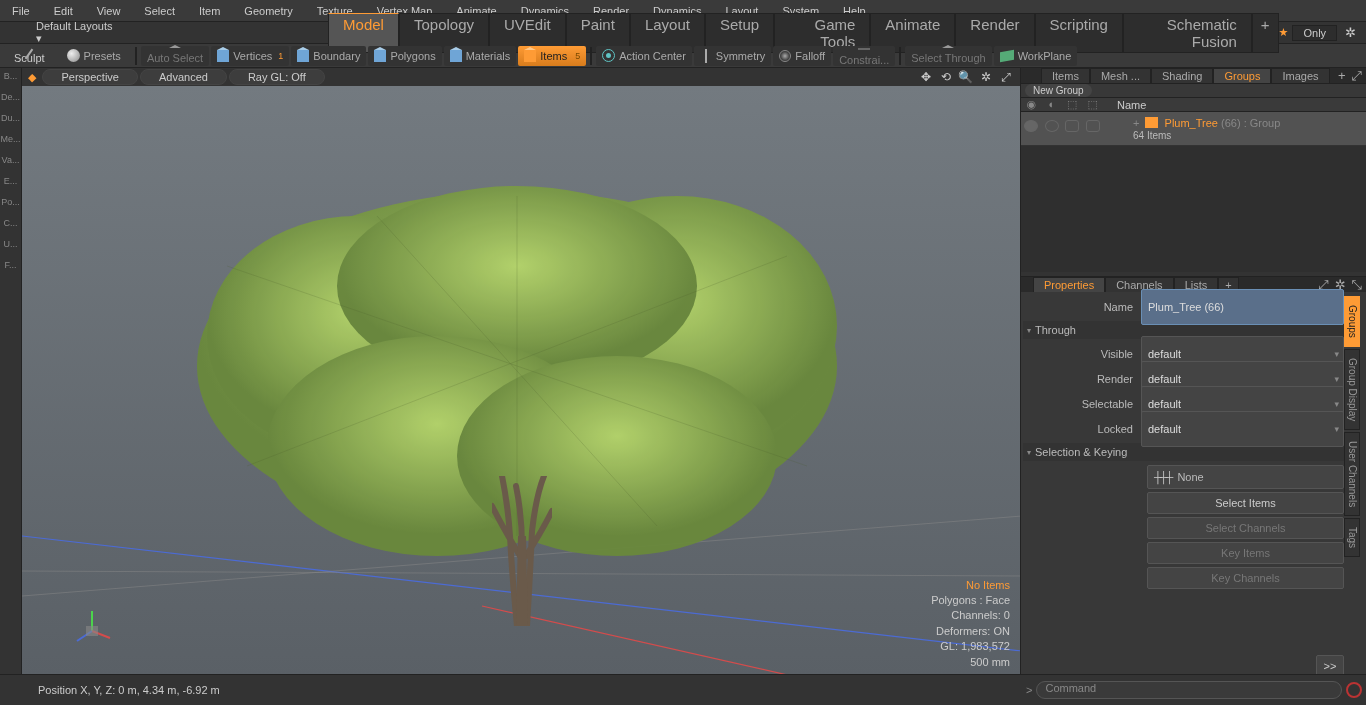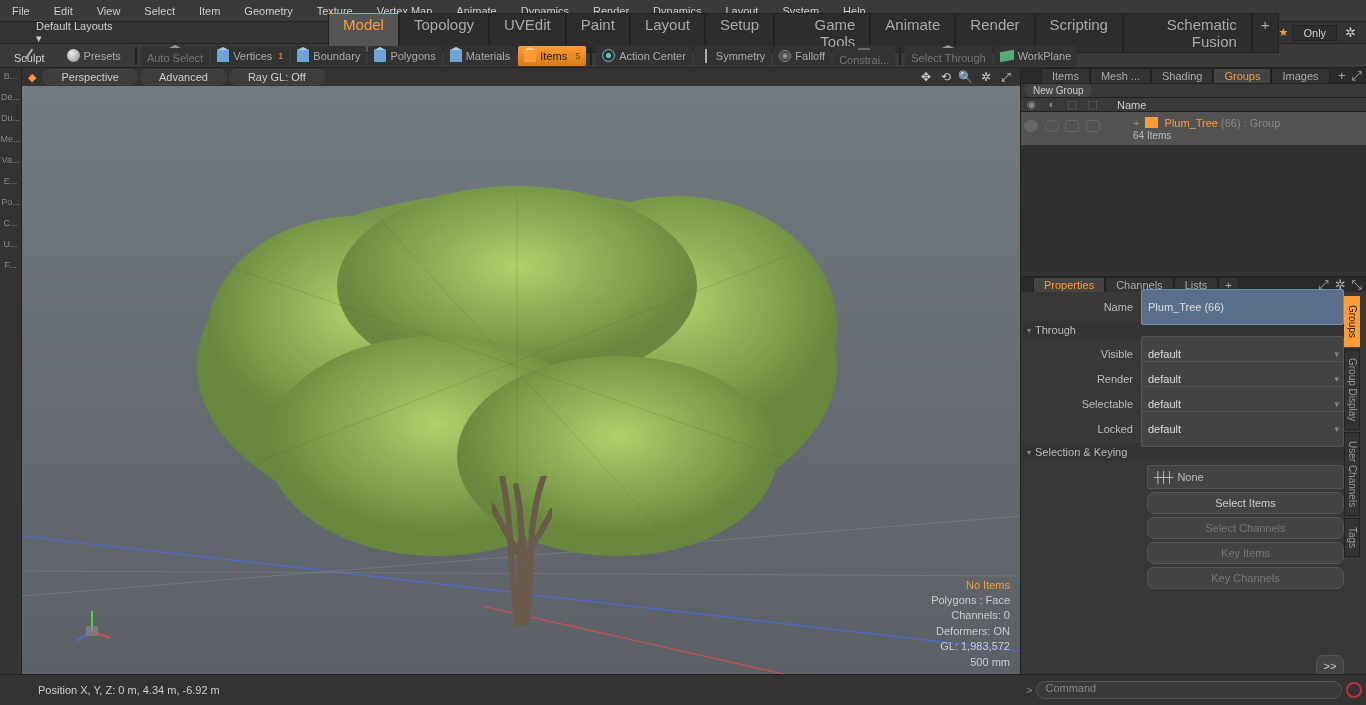--- a/index.html
+++ b/index.html
@@ -84,21 +84,21 @@
 .side-tabs { width:16px; display:flex; flex-direction:column; gap:2px; }
 .side-tabs span { writing-mode:vertical-rl; padding:8px 1px; background:#333; color:#999; font-size:10px; border:1px solid #222; cursor:pointer; }
 .side-tabs span.active { background:#fe9b35; color:#222; border-color:#fe9b35;}
 .prop-row { display:flex; align-items:center; height:22px; margin-bottom:3px; }
 .prop-row label { width:118px; text-align:right; padding-right:8px; color:#bbb; }
 .prop-row .field { flex:1; height:36px; background:#444; border:1px solid #555; border-radius:2px; padding:0 6px; display:flex; align-items:center; color:#ddd; position:relative; }
 .prop-row .field.dd::after { content:"▾"; position:absolute; right:4px; color:#888; font-size:9px; }
 .prop-row .field.sel { background:#5a6f8a; border-color:#6a8fb5; }
 .prop-section { height:18px; display:flex; align-items:center; background:#333; margin:2px 0 4px 0; padding-left:4px; color:#bbb; font-size:11px; }
 .prop-section::before { content:"▾"; margin-right:4px; font-size:8px; color:#888; }
-.prop-btn { height:22px; background:#444; border:1px solid #555; border-radius:7px; display:flex; align-items:center; justify-content:center; color:#ccc; margin:3px 0 3px 124px; cursor:pointer; }
+.prop-btn { height:22px; background:#444; border:1px solid #555; border-radius:2px; display:flex; align-items:center; justify-content:center; color:#ccc; margin:3px 0 3px 124px; cursor:pointer; }
 .prop-btn.dis { color:#777; }
 .prop-btn.arrow { width:28px; margin-left:auto; margin-right:0; }
 .none-row { display:flex; align-items:center; height:24px; background:#444; border:1px solid #555; border-radius:2px; margin:3px 0 3px 124px; padding-left:6px; gap:6px; }
 .statusbar { position:absolute; bottom:0; left:0; right:0; height:28px; background:#333; border-top:1px solid #222; display:flex; align-items:center; padding:15px 8px; color:#ccc; }
 .statusbar .pos { flex:0 0 auto; padding-left:30px; }
 .cmd-area { position:absolute; right:4px; display:flex; align-items:center; gap:4px; width:336px; }
 .cmd-area .pr { color:#888; }
 .cmd-area .cmd-in { flex:1; height:18px; background:#3a3a3a; border:1px solid #555; border-radius:9px; padding:0 8px; color:#888; }
 .cmd-area .rec { width:16px; height:16px; border:2px solid #b33; border-radius:50%; }
 </style>

